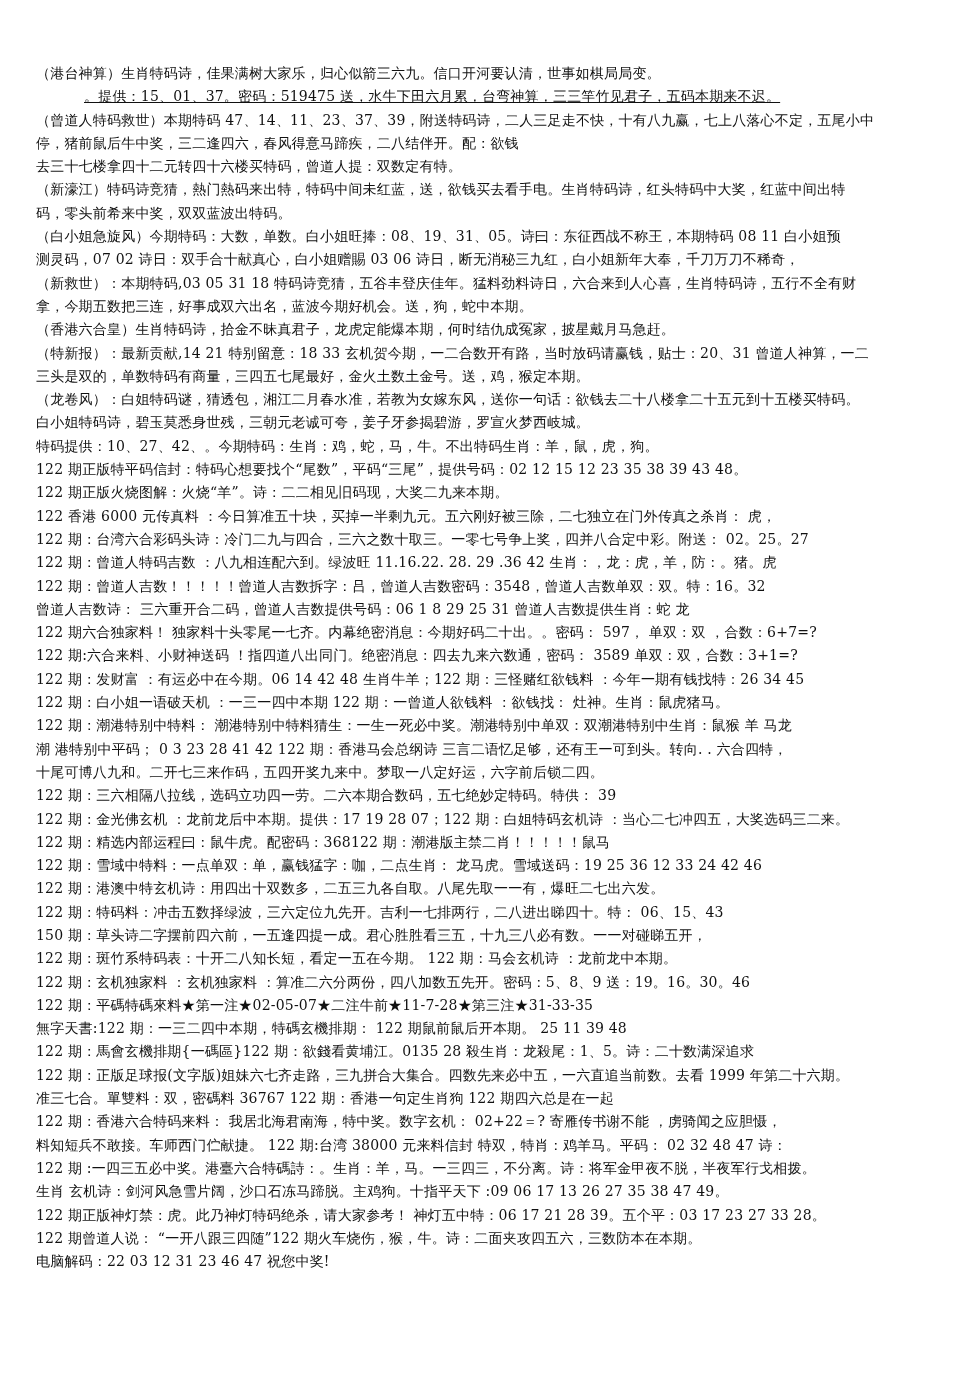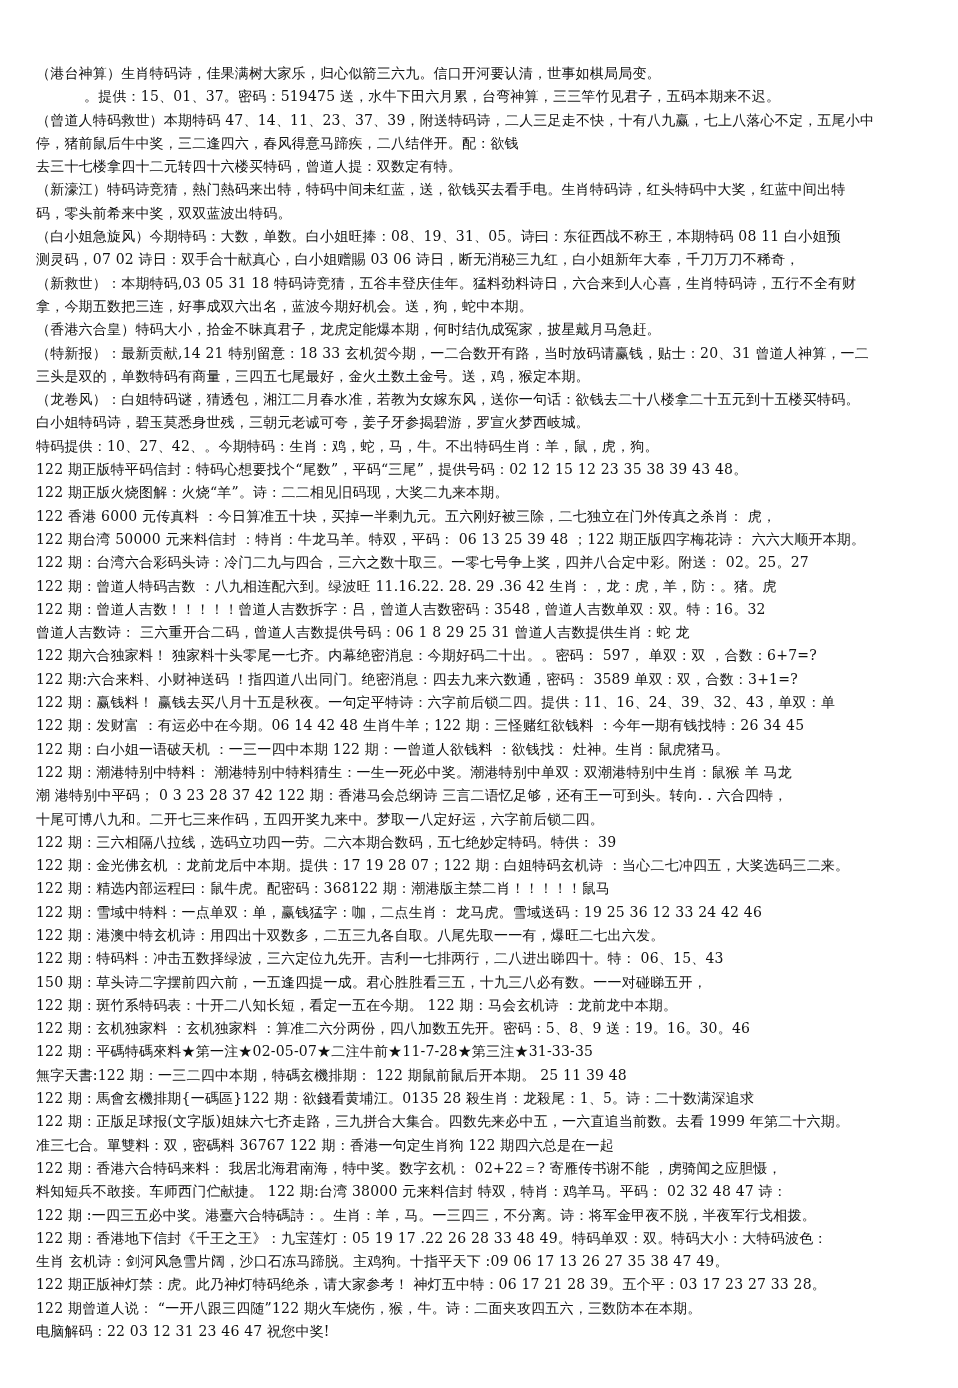--- a/index.html
+++ b/index.html
@@ -5,74 +5,71 @@
   html, body { margin: 0; padding: 0; background: #ffffff; }
   body { width: 958px; height: 1388px; overflow: hidden; position: relative; }
   .page {
     position: absolute; left: 36px; top: 62px; width: 890px;
     font-family: "DejaVu Serif", "Liberation Serif", serif;
     color: #111111; font-size: 14px; letter-spacing: 0.2px;
   }
   .line {
     height: 23.3px; line-height: 23.3px; white-space: nowrap; overflow: visible;
   }
-  .indent { padding-left: 48px; }
+  .indent { padding-left: 48px; text-decoration: underline; }
 </style>
 </head>
 <body>
 
 <div class="page" id="doc">
     <div class="line">（港台神算）生肖特码诗，佳果满树大家乐，归心似箭三六九。信口开河要认清，世事如棋局局变。</div>
     <div class="line indent">。提供：15、01、37。密码：519475 送，水牛下田六月累，台弯神算，三三竿竹见君子，五码本期来不迟。</div>
     <div class="line">（曾道人特码救世）本期特码 47、14、11、23、37、39，附送特码诗，二人三足走不快，十有八九赢，七上八落心不定，五尾小中</div>
     <div class="line">停，猪前鼠后牛中奖，三二逢四六，春风得意马蹄疾，二八结伴开。配：欲钱</div>
     <div class="line">去三十七楼拿四十二元转四十六楼买特码，曾道人提：双数定有特。</div>
     <div class="line">（新濠江）特码诗竞猜，熱门熱码来出特，特码中间未红蓝，送，欲钱买去看手电。生肖特码诗，红头特码中大奖，红蓝中间出特</div>
     <div class="line">码，零头前希来中奖，双双蓝波出特码。</div>
     <div class="line">（白小姐急旋风）今期特码：大数，单数。白小姐旺捧：08、19、31、05。诗曰：东征西战不称王，本期特码 08 11 白小姐预</div>
     <div class="line"> 测灵码，07 02 诗日：双手合十献真心，白小姐赠賜 03 06 诗日，断无消秘三九红，白小姐新年大奉，千刀万刀不稀奇，</div>
     <div class="line">（新救世）：本期特码,03 05 31 18 特码诗竞猜，五谷丰登庆佳年。猛料劲料诗日，六合来到人心喜，生肖特码诗，五行不全有财</div>
     <div class="line">拿，今期五数把三连，好事成双六出名，蓝波今期好机会。送，狗，蛇中本期。</div>
-    <div class="line">（香港六合皇）特码大小，拾金不昧真君子，龙虎定能爆本期，何时结仇成冤家，披星戴月马急赶。</div>
+    <div class="line">（香港六合皇）生肖特码诗，拾金不昧真君子，龙虎定能爆本期，何时结仇成冤家，披星戴月马急赶。</div>
     <div class="line">（特新报）：最新贡献,14 21 特别留意：18 33 玄机贺今期，一二合数开有路，当时放码请赢钱，贴士：20、31 曾道人神算，一二</div>
     <div class="line">三头是双的，单数特码有商量，三四五七尾最好，金火土数土金号。送，鸡，猴定本期。</div>
     <div class="line">（龙卷风）：白姐特码谜，猜透包，湘江二月春水准，若教为女嫁东风，送你一句话：欲钱去二十八楼拿二十五元到十五楼买特码。</div>
     <div class="line">白小姐特码诗，碧玉莫悉身世残，三朝元老诚可夸，姜子牙参揭碧游，罗宣火梦西岐城。</div>
     <div class="line">特码提供：10、27、42、。今期特码：生肖：鸡，蛇，马，牛。不出特码生肖：羊，鼠，虎，狗。</div>
     <div class="line">122 期正版特平码信封：特码心想要找个“尾数”，平码“三尾”，提供号码：02  12  15  12  23  35  38  39  43  48。</div>
     <div class="line">122 期正版火烧图解：火烧“羊”。诗：二二相见旧码现，大奖二九来本期。</div>
     <div class="line">122 香港 6000 元传真料 ：今日算准五十块，买掉一半剩九元。五六刚好被三除，二七独立在门外传真之杀肖：  虎，</div>
-    <div class="line">122 期台湾 50000 元来料信封 ：特肖：牛龙马羊。特双，平码： 06 13 25 39 48 ；122 期正版四字梅花诗： 六六大顺开本期。</div>
     <div class="line">122 期：台湾六合彩码头诗：冷门二九与四合，三六之数十取三。一零七号争上奖，四并八合定中彩。附送： 02。25。27</div>
     <div class="line">122 期：曾道人特码吉数 ：八九相连配六到。绿波旺 11.16.22. 28. 29 .36   42 生肖：，龙：虎，羊，防：。猪。虎</div>
     <div class="line">122 期：曾道人吉数！！！！！曾道人吉数拆字：吕，曾道人吉数密码：3548，曾道人吉数单双：双。特：16。32</div>
     <div class="line">曾道人吉数诗：  三六重开合二码，曾道人吉数提供号码：06  1 8  29  25  31 曾道人吉数提供生肖：蛇  龙</div>
     <div class="line">122 期六合独家料！ 独家料十头零尾一七齐。内幕绝密消息：今期好码二十出。。密码： 597， 单双：双 ，合数：6+7=?</div>
     <div class="line">122 期:六合来料、小财神送码 ！指四道八出同门。绝密消息：四去九来六数通，密码： 3589 单双：双，合数：3+1=?</div>
-    <div class="line">122 期：赢钱料！ 赢钱去买八月十五是秋夜。一句定平特诗：六字前后锁二四。提供：11、16、24、39、32、43，单双：单</div>
     <div class="line">122 期：发财富 ：有运必中在今期。06 14  42 48 生肖牛羊；122 期：三怪赌红欲钱料 ：今年一期有钱找特：26  34 45</div>
     <div class="line">122 期：白小姐一语破天机 ：一三一四中本期 122 期：一曾道人欲钱料 ：欲钱找： 灶神。生肖：鼠虎猪马。</div>
     <div class="line">122 期：潮港特别中特料：  潮港特别中特料猜生：一生一死必中奖。潮港特别中单双：双潮港特别中生肖：鼠猴   羊     马龙</div>
-    <div class="line">潮 港特别中平码； 0 3  23  28  37  42 122 期：香港马会总纲诗 三言二语忆足够，还有王一可到头。转向. . 六合四特，</div>
+    <div class="line">潮 港特别中平码； 0 3  23  28  41  42 122 期：香港马会总纲诗 三言二语忆足够，还有王一可到头。转向. . 六合四特，</div>
     <div class="line">十尾可博八九和。二开七三来作码，五四开奖九来中。梦取一八定好运，六字前后锁二四。</div>
     <div class="line">122 期：三六相隔八拉线，选码立功四一劳。二六本期合数码，五七绝妙定特码。特供： 39</div>
     <div class="line">122 期：金光佛玄机 ：龙前龙后中本期。提供：17 19 28  07；122 期：白姐特码玄机诗 ：当心二七冲四五，大奖选码三二来。</div>
     <div class="line">122 期：精选内部运程曰：鼠牛虎。配密码：368122 期：潮港版主禁二肖！！！！！鼠马</div>
     <div class="line">122 期：雪域中特料：一点单双：单，赢钱猛字：咖，二点生肖： 龙马虎。雪域送码：19  25  36   12  33 24  42  46</div>
     <div class="line">122 期：港澳中特玄机诗：用四出十双数多，二五三九各自取。八尾先取一一有，爆旺二七出六发。</div>
     <div class="line">122 期：特码料：冲击五数择绿波，三六定位九先开。吉利一七排两行，二八进出睇四十。特： 06、15、43</div>
     <div class="line">150 期：草头诗二字摆前四六前，一五逢四提一成。君心胜胜看三五，十九三八必有数。一一对碰睇五开，</div>
     <div class="line">122 期：斑竹系特码表：十开二八知长短，看定一五在今期。 122 期：马会玄机诗 ：龙前龙中本期。</div>
     <div class="line">122 期：玄机独家料 ：玄机独家料 ：算准二六分两份，四八加数五先开。密码：5、8、9 送：19。16。30。46</div>
     <div class="line">122 期：平碼特碼來料★第一注★02-05-07★二注牛前★11-7-28★第三注★31-33-35</div>
     <div class="line">無字天書:122 期：一三二四中本期，特碼玄機排期： 122 期鼠前鼠后开本期。 25 11 39 48</div>
     <div class="line">122 期：馬會玄機排期{一碼區}122 期：欲錢看黄埔江。0135 28 殺生肖：龙殺尾：1、5。诗：二十数满深追求</div>
     <div class="line">122 期：正版足球报(文字版)姐妹六七齐走路，三九拼合大集合。四数先来必中五，一六直追当前数。去看 1999 年第二十六期。</div>
     <div class="line">准三七合。單雙料：双，密碼料 36767  122 期：香港一句定生肖狗 122 期四六总是在一起</div>
     <div class="line">122 期：香港六合特码来料：  我居北海君南海，特中奖。数字玄机： 02+22＝?  寄雁传书谢不能 ，虏骑闻之应胆慑，</div>
     <div class="line">料知短兵不敢接。车师西门伫献捷。 122 期:台湾 38000 元来料信封 特双，特肖：鸡羊马。平码： 02 32 48 47 诗：</div>
     <div class="line">122 期 :一四三五必中奖。港臺六合特碼詩：。生肖：羊，马。一三四三，不分离。诗：将军金甲夜不脱，半夜军行戈相拨。</div>
-    <div class="line">122 期：香港地下信封《千王之王》：九宝莲灯：05  19  17  .22  26 28  33 48   49。特码单双：双。特码大小：大特码波色：</div>
     <div class="line">生肖 玄机诗：剑河风急雪片阔，沙口石冻马蹄脱。主鸡狗。十指平天下 :09  06 17 13 26  27  35 38  47 49。</div>
     <div class="line">122 期正版神灯禁：虎。此乃神灯特码绝杀，请大家参考！  神灯五中特：06 17 21 28 39。五个平：03 17  23 27 33  28。</div>
     <div class="line">122 期曾道人说： “一开八跟三四随”122 期火车烧伤，猴，牛。诗：二面夹攻四五六，三数防本在本期。</div>
     <div class="line">电脑解码：22 03 12 31 23 46 47 祝您中奖!</div>
   </div>
 
 </body></html>

